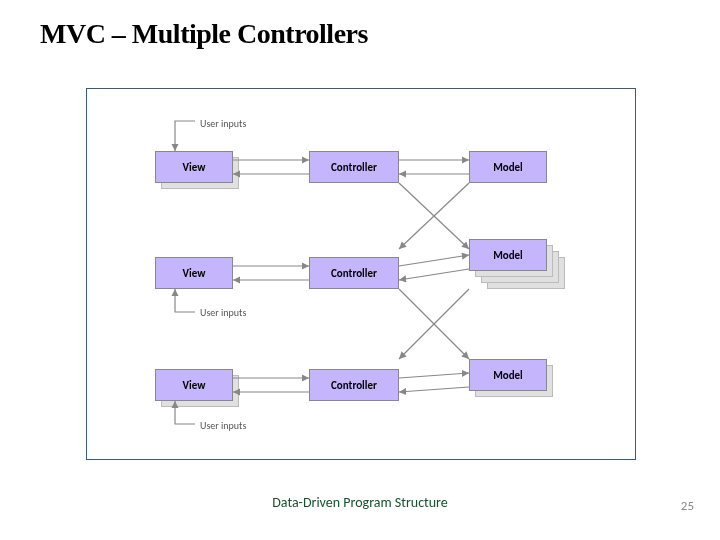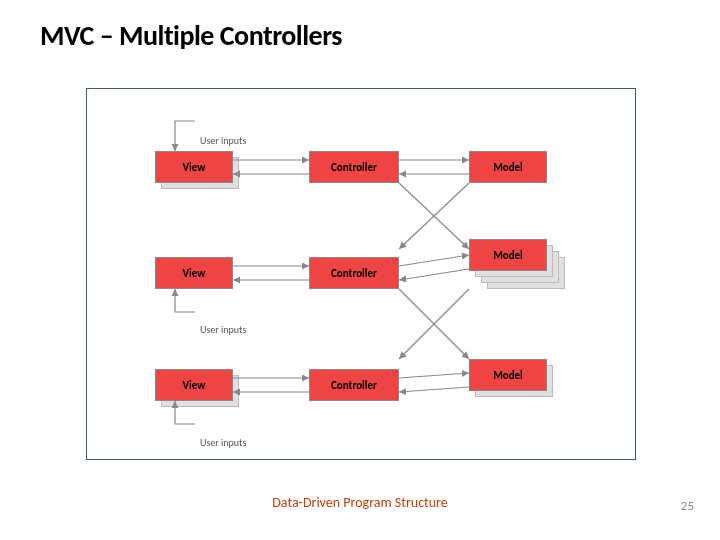--- a/index.html
+++ b/index.html
@@ -12,73 +12,73 @@
     position: relative;
   }
   .slide-title {
     position: absolute;
     left: 40px;
     top: 18px;
     font-size: 28px;
     font-weight: 700;
     color: #000;
     letter-spacing: -0.5px;
+    font-family: Liberation Serif, serif;
   }
   .diagram-frame {
     position: absolute;
     left: 86px;
     top: 88px;
     width: 548px;
     height: 370px;
     border: 1.5px solid #3a5a7a;
     background: #fff;
   }
   .footer-text {
     position: absolute;
     left: 0;
     right: 0;
     top: 494px;
     text-align: center;
     font-size: 14px;
-    color: #c2410c;
+    color: #14532d;
   }
   .page-number {
     position: absolute;
     right: 26px;
     top: 498px;
     font-size: 13px;
     color: #888;
   }
 
   .stage { position: absolute; inset: 0; }
 
   .box {
     position: absolute;
-    background: #ef4444;
+    background: #c4b5fd;
     border: 1px solid #888;
     box-sizing: border-box;
     display: flex;
     align-items: center;
     justify-content: center;
     font-size: 11px;
     font-weight: 700;
     color: #000;
   }
   .shadow {
     position: absolute;
     background: #e0e0e0;
     border: 1px solid #bbb;
     box-sizing: border-box;
   }
   .label {
     position: absolute;
     font-size: 10px;
     color: #555;
     white-space: nowrap;
-    margin-top: 17px;
   }
 
   svg line { stroke: #888; stroke-width: 1.2; }
   svg polyline { stroke: #888; stroke-width: 1.2; fill: none; }
   .arrow-head { fill: #888; }
 </style>
 </head>
 <body>
 
 <div class="slide-title">MVC – Multiple Controllers</div>

